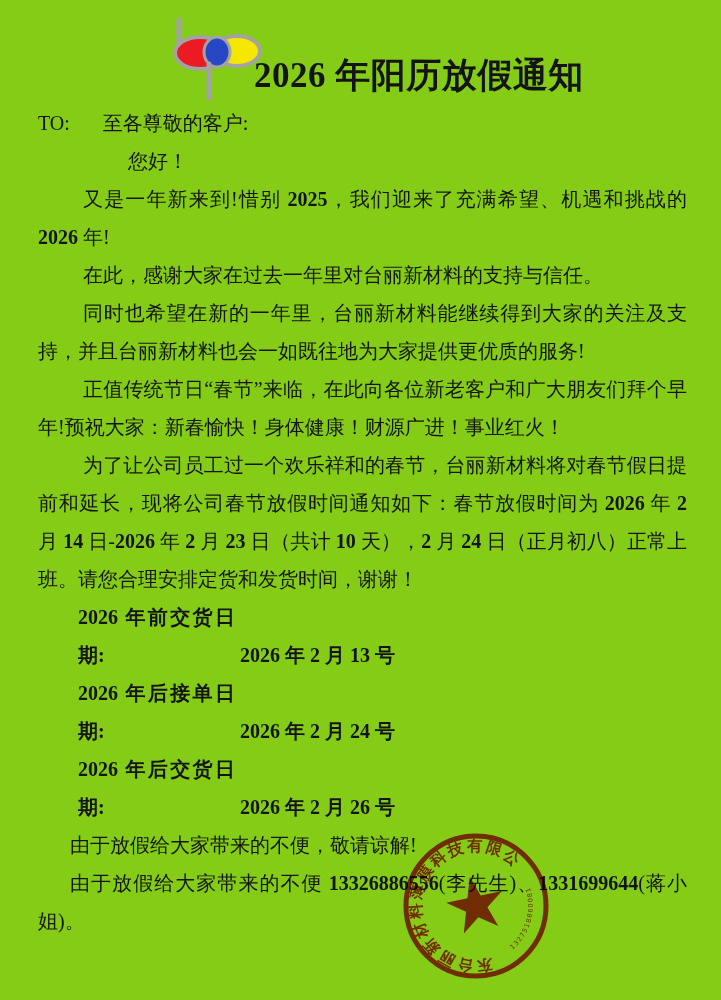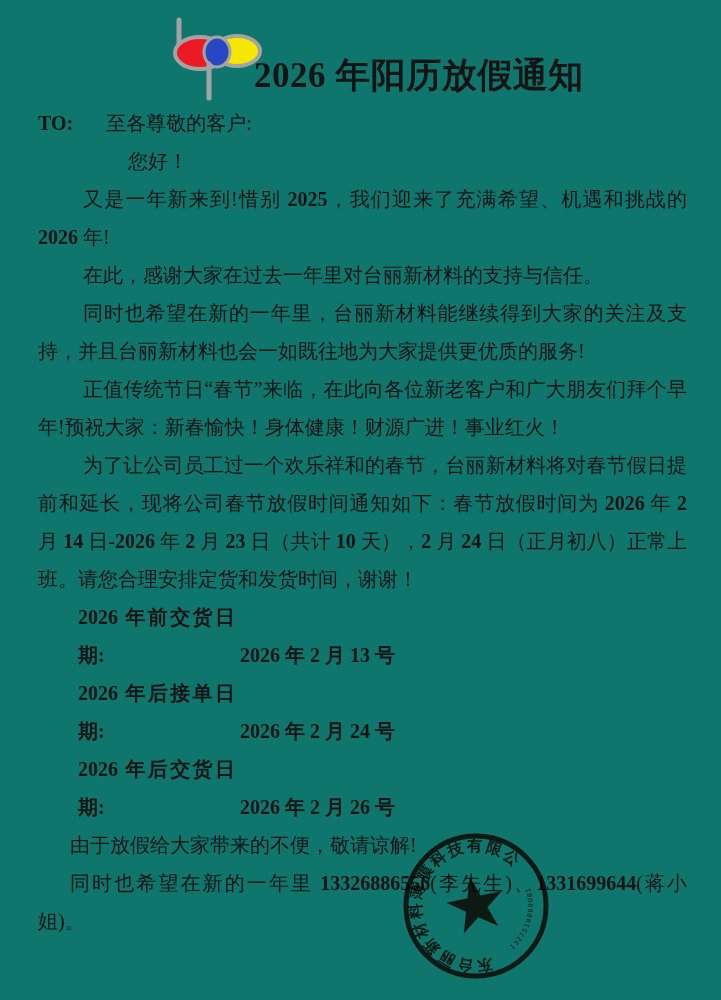--- a/index.html
+++ b/index.html
@@ -4,38 +4,38 @@
 <style>
   html, body { margin: 0; padding: 0; }
   body {
     width: 721px; height: 1000px;
     background: #ffffff;
     font-family: "Liberation Serif", "DejaVu Serif", serif;
     color: #141414;
     position: relative;
     overflow: hidden;
   }
-  .page { position: absolute; inset: 0; background: #0f766e; }
+  .page { position: absolute; inset: 0; background: #84cc16; }
 
   
   .logo { position: absolute; left: 147px; top: 12px; width: 126px; height: 100px; }
   .title {
     position: absolute; left: 254px; top: 52px;
     font-size: 35px; font-weight: bold; white-space: nowrap;
     letter-spacing: 0.5px;
   }
 
   
   .doc {
     position: absolute; left: 38px; top: 104px; width: 649px;
     font-size: 20px; line-height: 38px; text-align: justify;
   }
   .para { margin: 0; text-indent: 2.25em; }
   .to-line { text-indent: 0; }
-  .to-label { font-weight: bold; }
+  .to-label { font-weight: normal; }
   .to-text { margin-left: 28px; }
   .greet { text-indent: 4.5em; }
   .small-indent { text-indent: 1.6em; }
   .bd { font-weight: bold; margin-top: 20px; }
 
   
   .sched-row { padding-left: 40px; font-weight: bold; text-indent: 0; margin: 0; }
   .sched-label { display: inline-block; width: 157px; }
 
   
@@ -95,21 +95,21 @@
         <span class="sched-label">2026 年后接单日期:</span>
         <span class="sched-value">2026 年 2 月 24 号</span>
       </p>
       <p class="sched-row">
         <span class="sched-label">2026 年后交货日期:</span>
         <span class="sched-value">2026 年 2 月 26 号</span>
       </p>
     </div>
 
     <p class="para small-indent"><span>由于放假给大家带来的不便，敬请谅解!</span></p>
-    <p class="para small-indent"><span>同时也希望在新的一年里 </span><span class="bd">13326886556</span><span>(李先生)、</span><span class="bd">1331699644</span><span>(蒋小姐)。</span></p>
+    <p class="para small-indent"><span>由于放假给大家带来的不便 </span><span class="bd">13326886556</span><span>(李先生)、</span><span class="bd">1331699644</span><span>(蒋小姐)。</span></p>
 
   </div>
 
   <div class="stamp">
     <svg viewBox="-78 -78 156 156">
       <defs>
         <path id="sealArc" d="M -46 30 A 55 55 0 1 1 46 30" fill="none"></path>
         <path id="serialArc" d="M -32 47 A 57 57 0 0 0 32 47" fill="none"></path>
       </defs>
       <circle cx="0" cy="0" r="70" fill="none" stroke-width="5" stroke="#d5281e"></circle>

